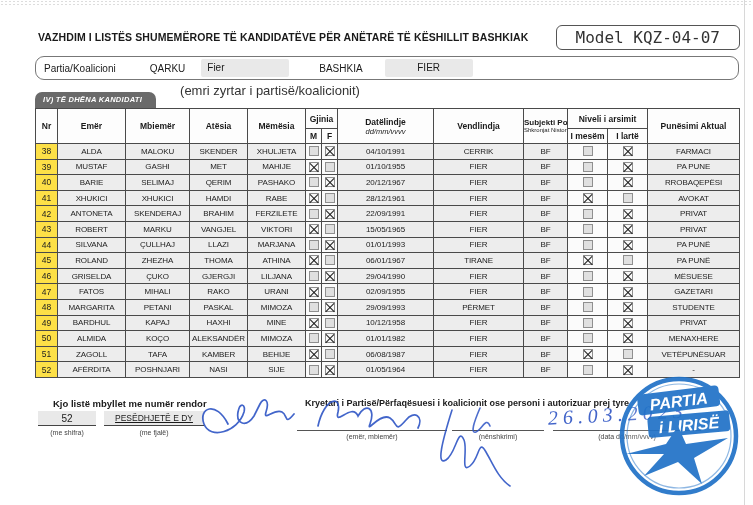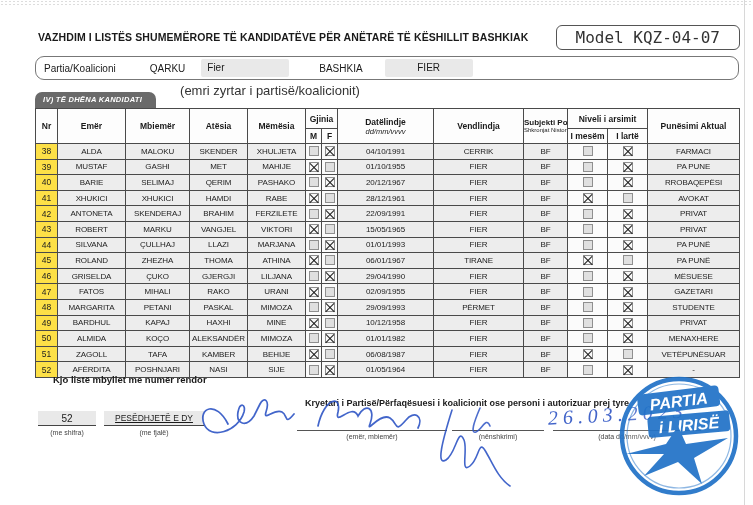--- a/index.html
+++ b/index.html
@@ -92,21 +92,21 @@
   .checkbox.checked { background:#f8f8f8; }
   .checkbox.checked::before, .checkbox.checked::after {
     content:''; position:absolute; left:-2px; right:-2px; top:50%;
     height:1.4px; background:#1c1c1c;
   }
   .checkbox.checked::before { transform:rotate(45deg); }
   .checkbox.checked::after  { transform:rotate(-45deg); }
 
   
   .closing-label {
-    position:absolute; left:53px; top:374px;
+    position:absolute; left:53px; top:398px;
     font-size:9.5px; font-weight:bold;
   }
   .num-digits {
     position:absolute; left:38px; top:411px; width:58px; height:15px;
     background:#e9e9e9; border-bottom:1.5px solid #444;
     font-size:10px; text-align:center; line-height:15px;
   }
   .num-words {
     position:absolute; left:104px; top:411px; width:100px; height:15px;
     background:#e9e9e9; border-bottom:1.5px solid #444;

